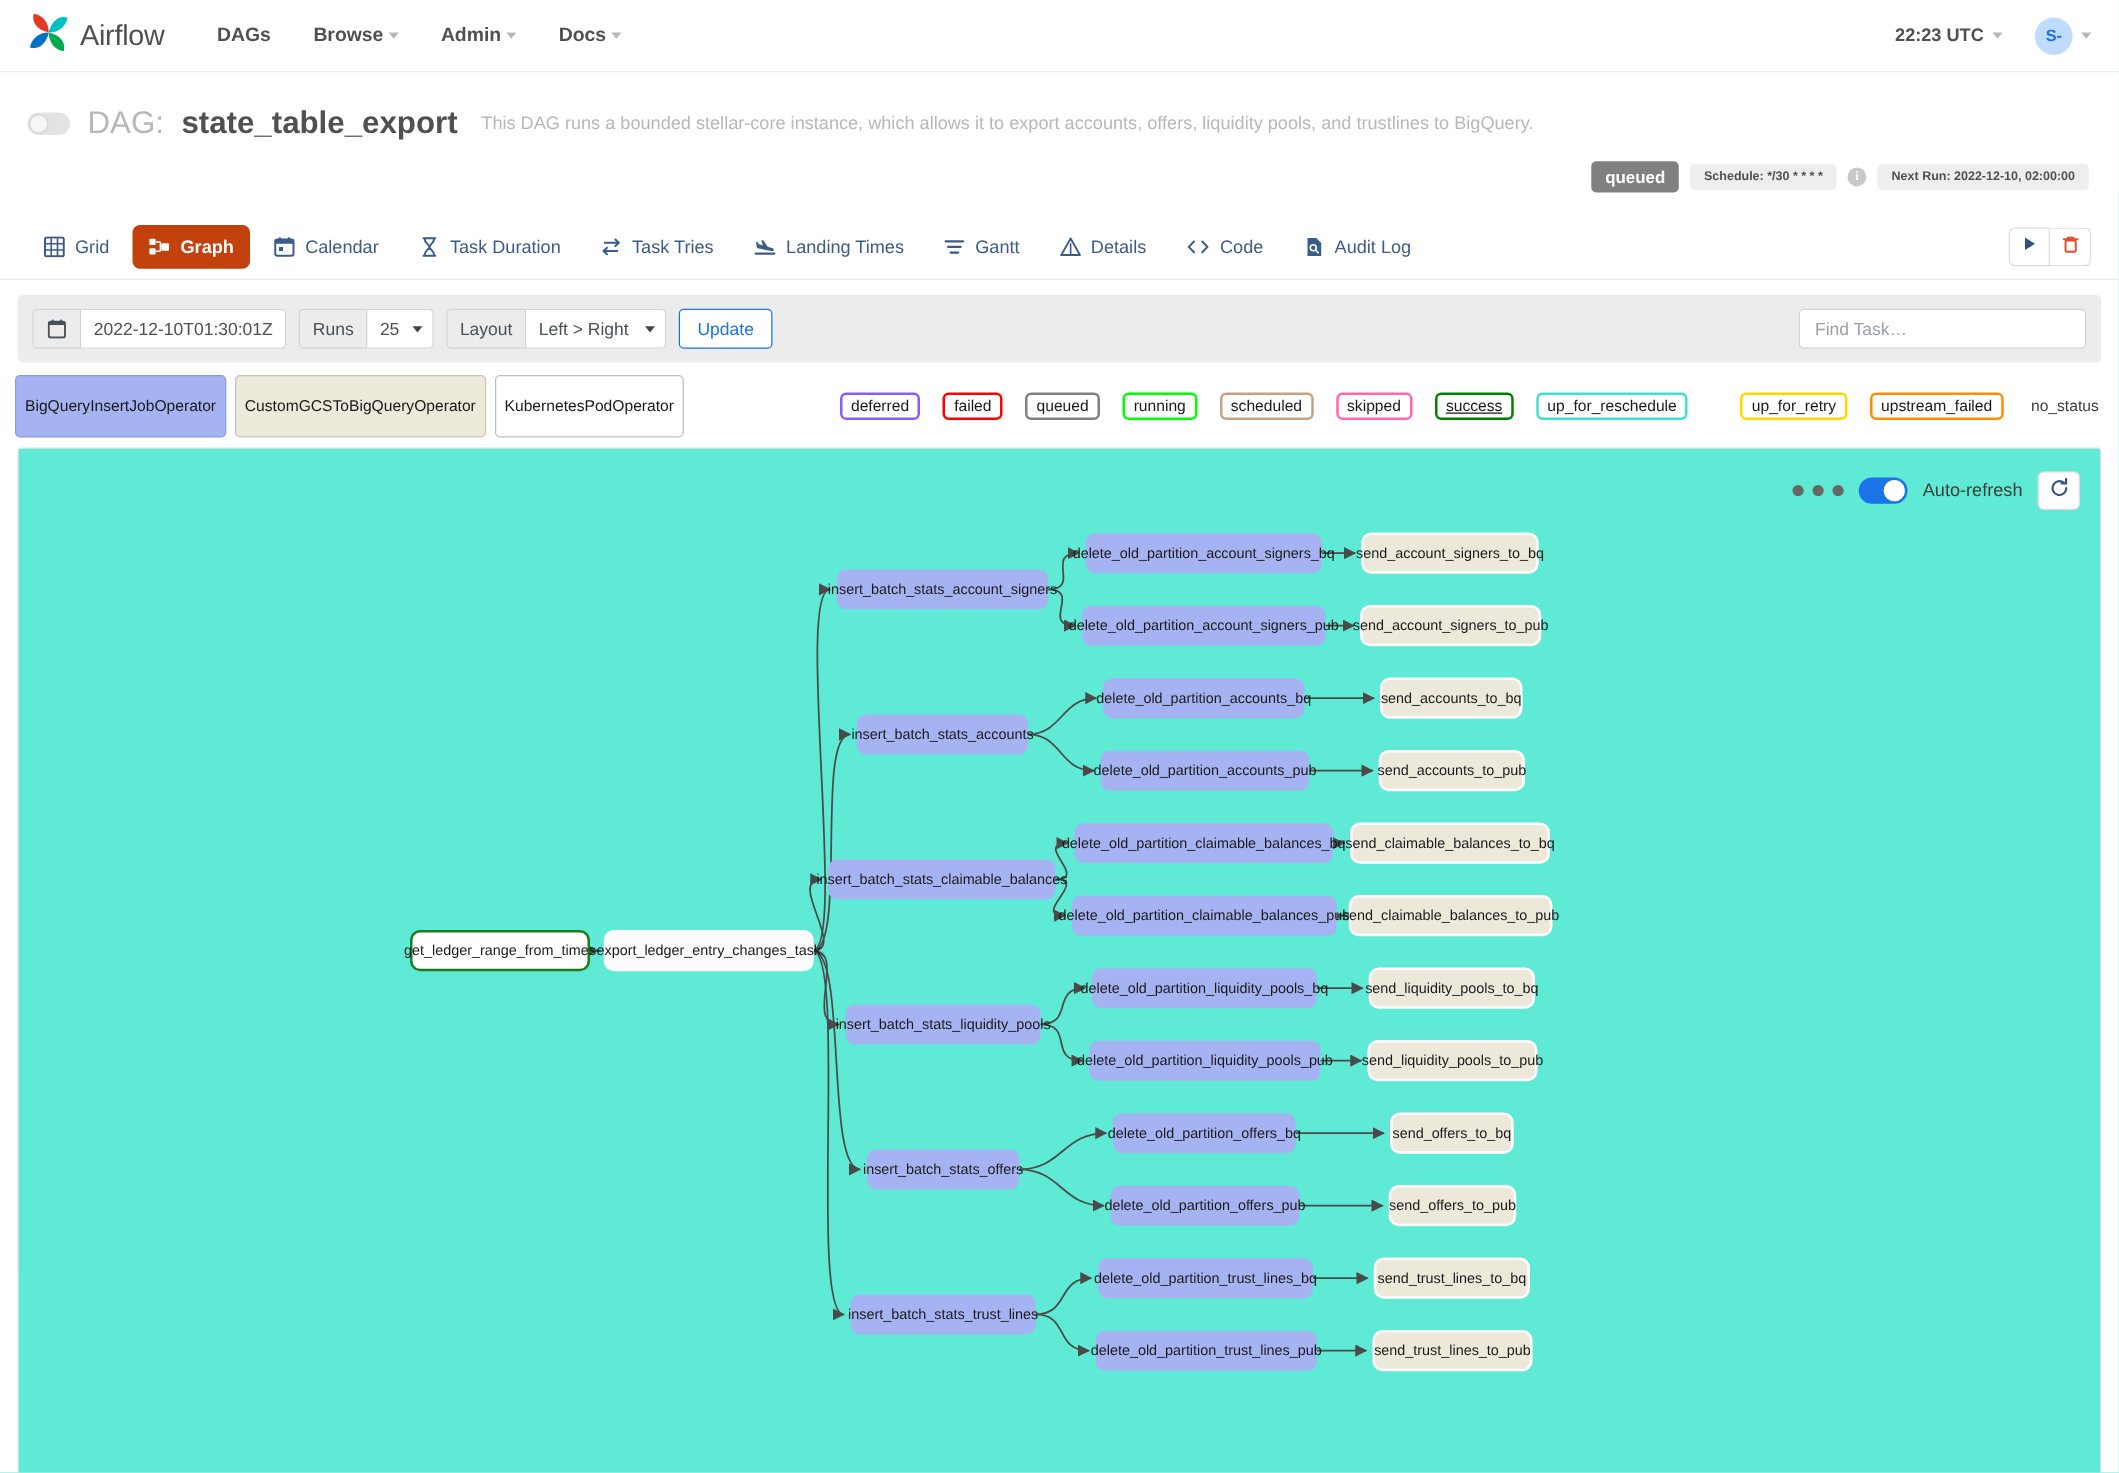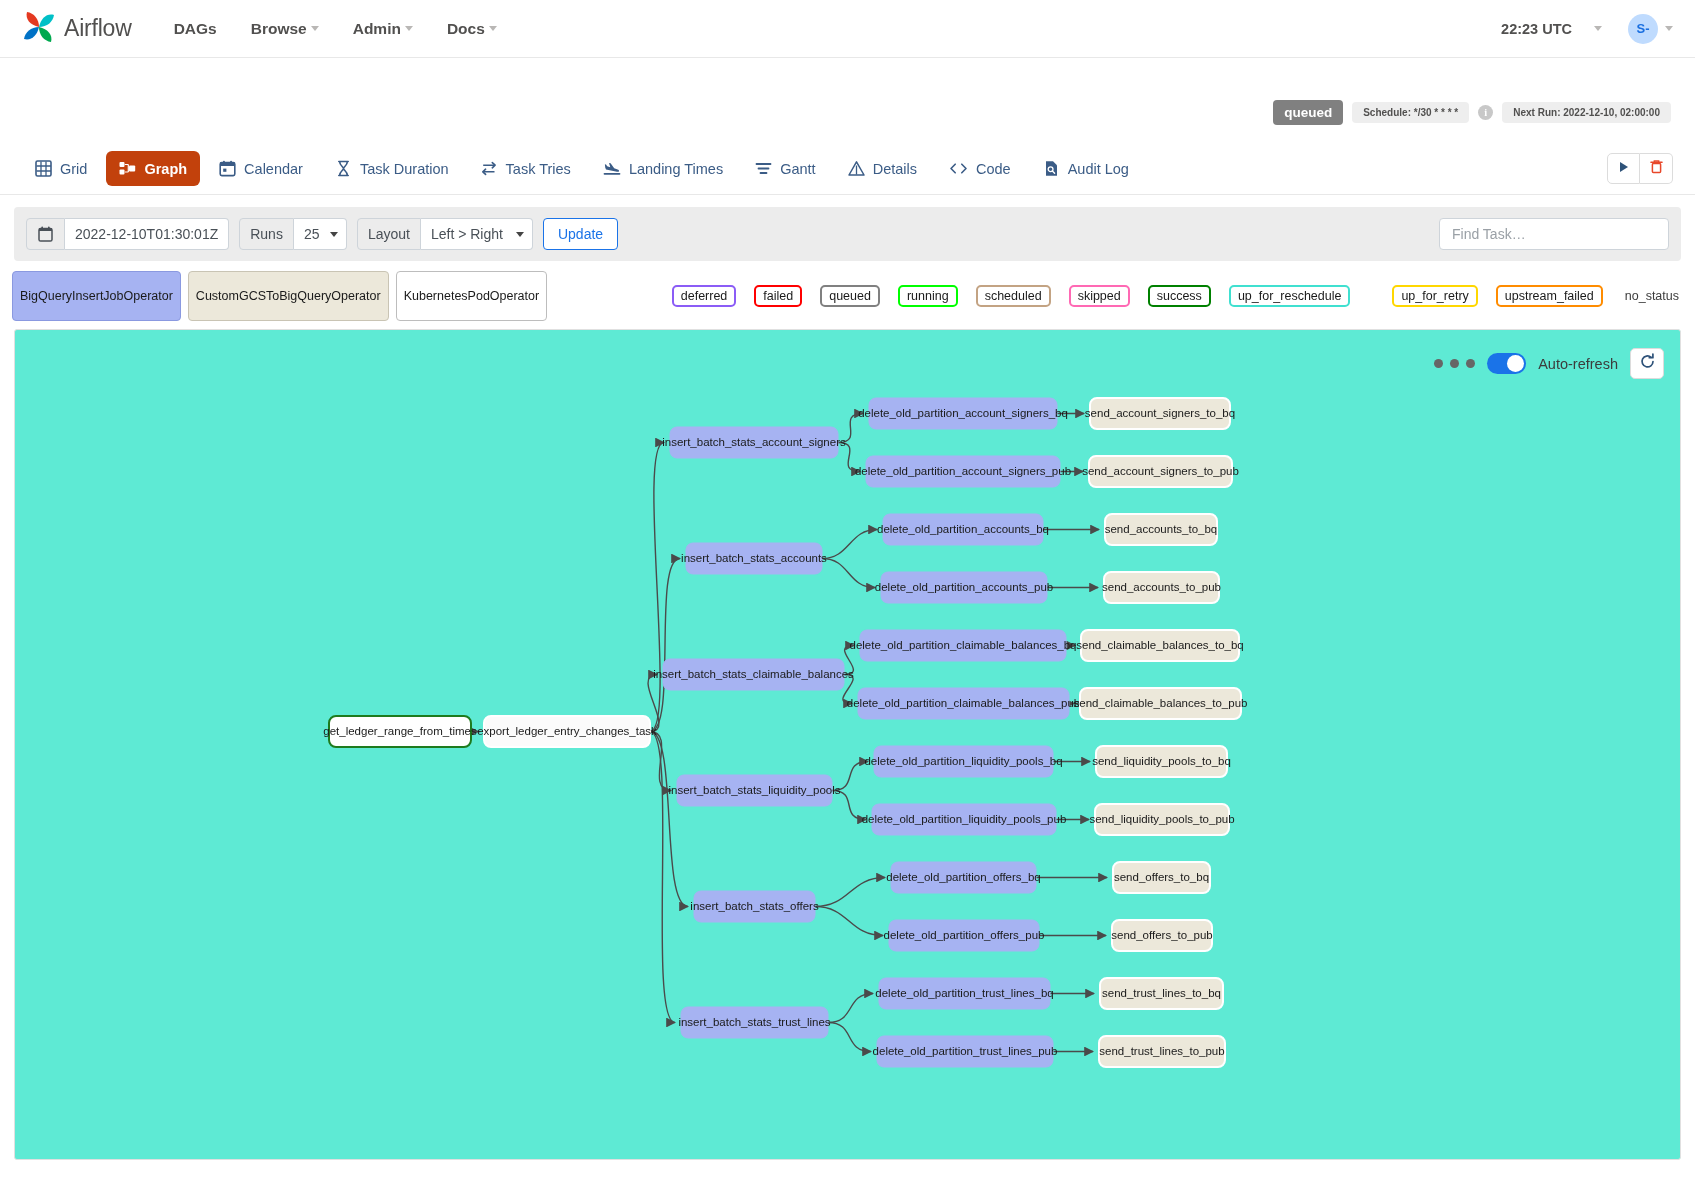--- a/index.html
+++ b/index.html
@@ -23,21 +23,21 @@
   .brand { display:flex; align-items:center; gap:8px; margin-right: 42px; }
   .brand-text { font-size: 23px; color:#51504f; letter-spacing:-0.2px; }
   .navlinks { display:flex; align-items:center; gap:34px; }
   .navlink {
     font-size: 15.5px; font-weight:bold; color:#51504f;
     display:flex; align-items:center; gap:4px; cursor:pointer;
   }
   .caret { border-left:4px solid transparent; border-right:4px solid transparent;
            border-top:5px solid #b9b7b5; display:inline-block; }
   .nav-right { margin-left:auto; display:flex; align-items:center; gap:26px; }
-  .nav-time { font-size:14.5px; font-weight:bold; color:#51504f; display:flex; align-items:center; gap:22px; cursor:pointer;}
+  .nav-time { font-size:14.5px; font-weight:bold; color:#51504f; display:flex; align-items:center; gap:7px; cursor:pointer;}
   .avatar-wrap { display:flex; align-items:center; gap:7px; cursor:pointer; }
   .avatar {
     width:30px; height:30px; border-radius:50%;
     background:#bfdbfe; color:#1a6fe0; font-size:13px; font-weight:bold;
     display:flex; align-items:center; justify-content:center;
   }
 
   
   .dag-header { padding: 26px 22px 0 22px; background:#fff; }
   .dag-title-row { display:flex; align-items:center; gap:14px; }
@@ -221,20 +221,26 @@
       <i class="caret"></i>
     </div>
     <div class="avatar-wrap">
       <div class="avatar">S-</div>
       <i class="caret"></i>
     </div>
   </div>
 </div>
 
 <div class="dag-header">
+  <div class="dag-title-row">
+    <div class="toggle-pill"></div>
+    <span class="dag-label">DAG:</span>
+    <span class="dag-name">state_table_export</span>
+    <span class="dag-desc">This DAG runs a bounded stellar-core instance, which allows it to export accounts, offers, liquidity pools, and trustlines to BigQuery.</span>
+  </div>
   <div class="dag-meta-row">
     <span class="badge-dark">queued</span>
     <span class="badge-grey">Schedule: */30 * * * *</span>
     <span class="info-dot">i</span>
     <span class="badge-grey">Next Run: 2022-12-10, 02:00:00</span>
   </div>
 </div>
 
 <div class="tabbar">
   <div class="tabs">
@@ -406,21 +412,21 @@
     <span class="op-chip" style="background:#ece8da;border-color:#c9c4b4;">CustomGCSToBigQueryOperator</span>
     <span class="op-chip" style="background:#ffffff;border-color:#bdbdbd;">KubernetesPodOperator</span>
   </div>
   <div class="legend-right">
     <span class="st-chip" style="border-color:#8b5cf6;">deferred</span>
     <span class="st-chip" style="border-color:#ff0000;">failed</span>
     <span class="st-chip" style="border-color:#808080;">queued</span>
     <span class="st-chip" style="border-color:#00ff00;">running</span>
     <span class="st-chip" style="border-color:#c3a383;">scheduled</span>
     <span class="st-chip" style="border-color:#ff69b4;">skipped</span>
-    <span class="st-chip" style="border-color:#008000;">success</span>
+    <span class="st-chip" style="border-color:#008000;text-decoration:underline;">success</span>
     <span class="st-chip" style="border-color:#40e0d0;">up_for_reschedule</span>
     <span class="st-chip" style="border-color:#ffd700;margin-left:24px;">up_for_retry</span>
     <span class="st-chip" style="border-color:#ff8c00;">upstream_failed</span>
     <span class="st-plain">no_status</span>
   </div>
 </div>
 
 <div class="canvas">
   <div class="canvas-tools">
     <div class="dots">

